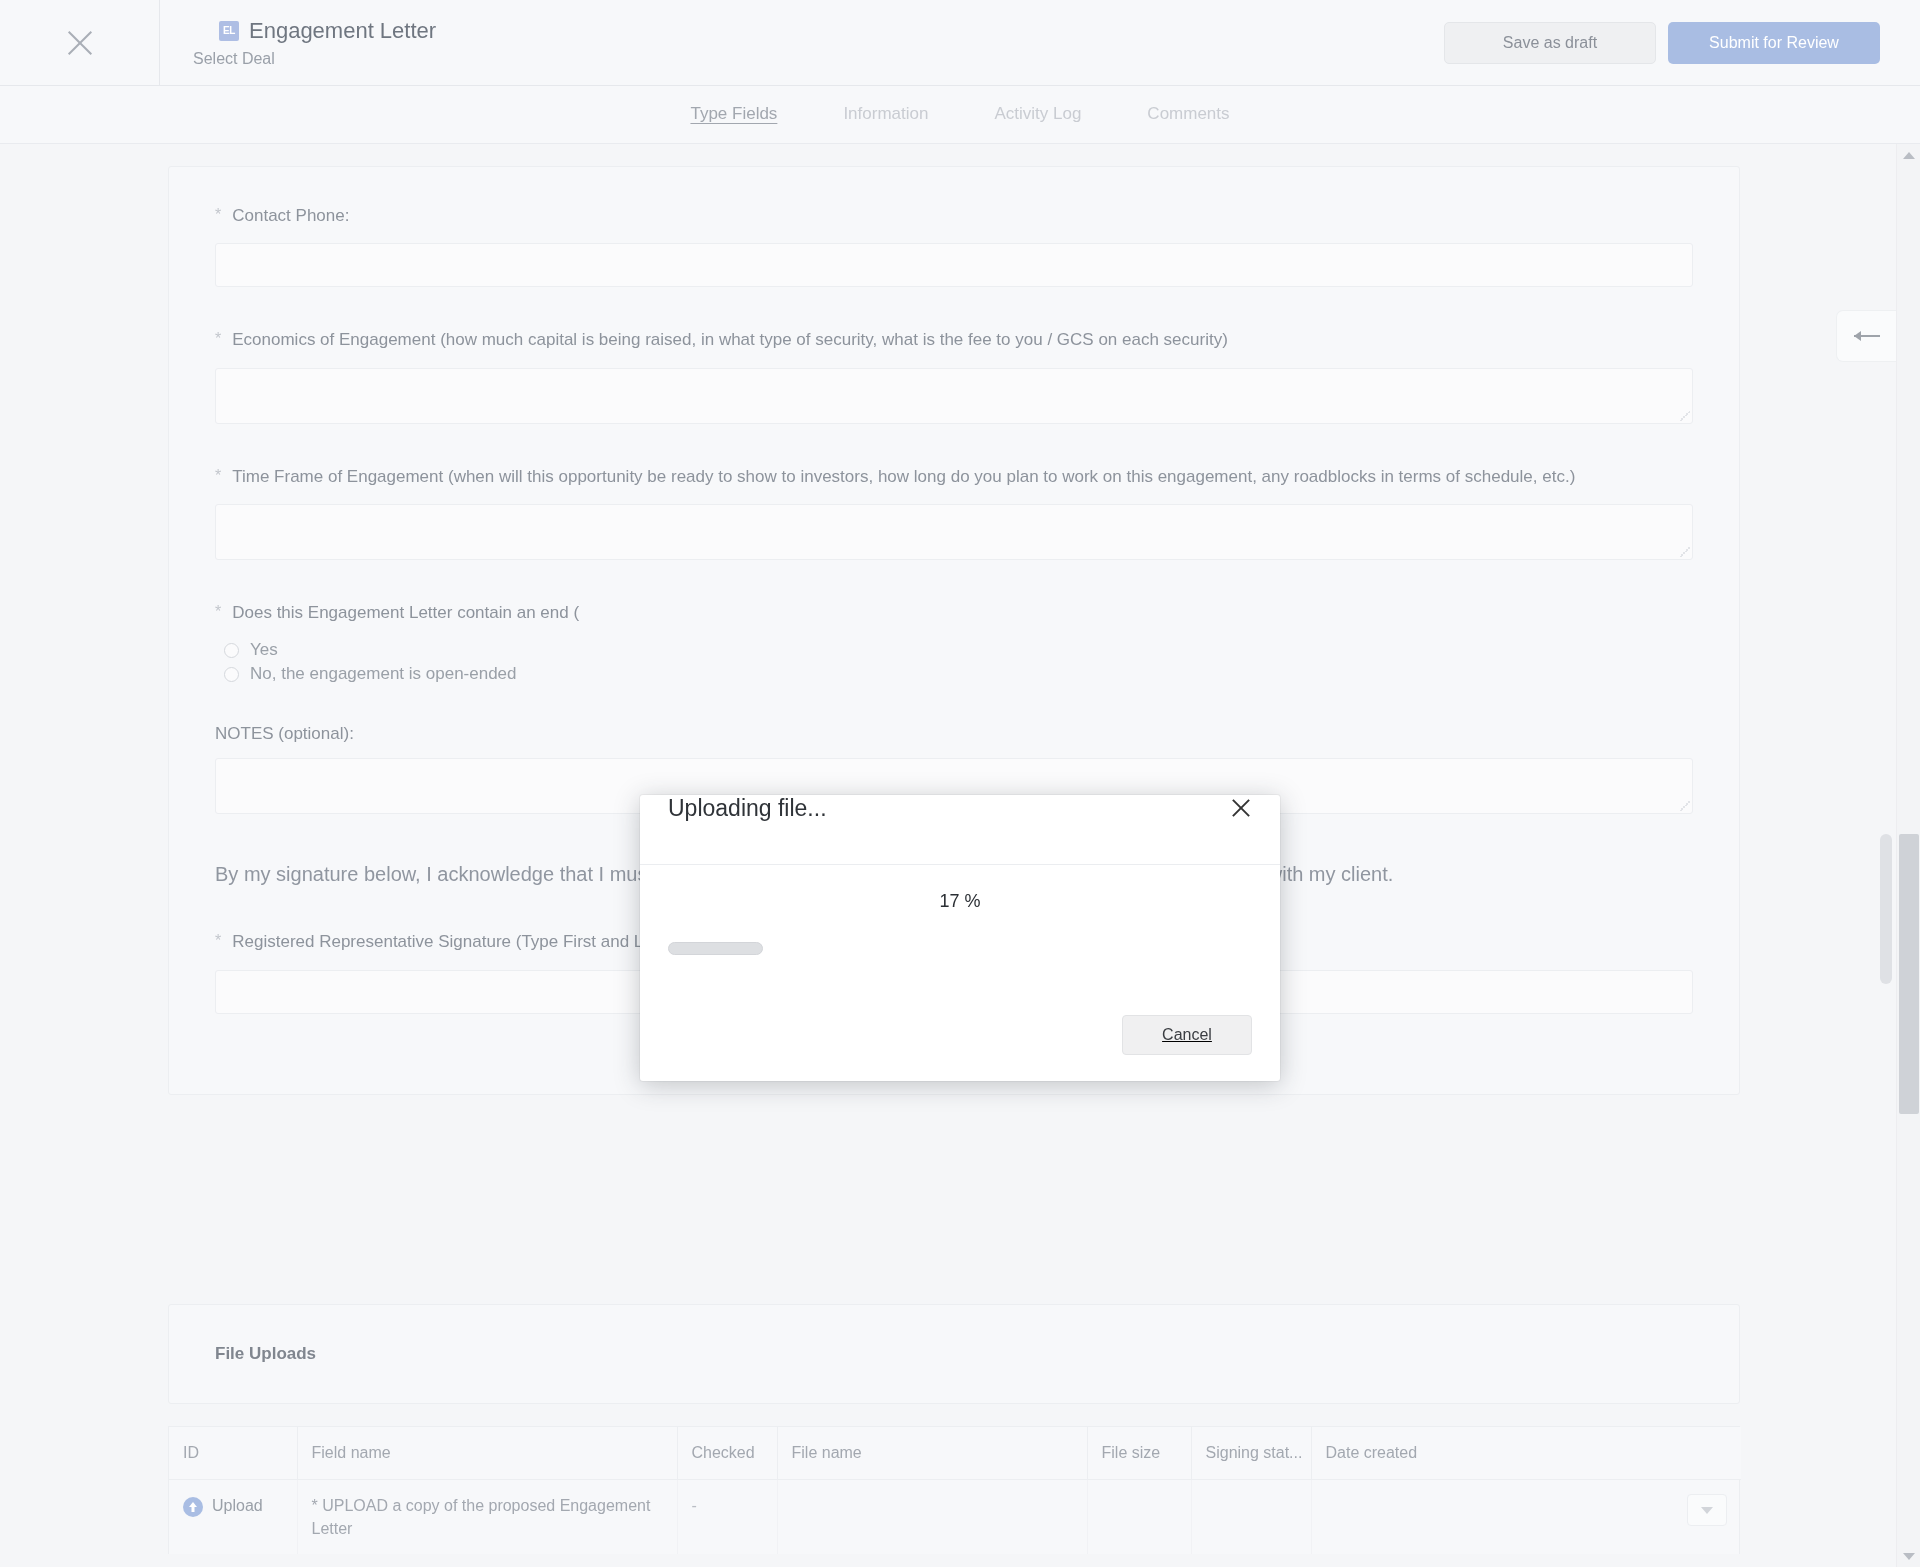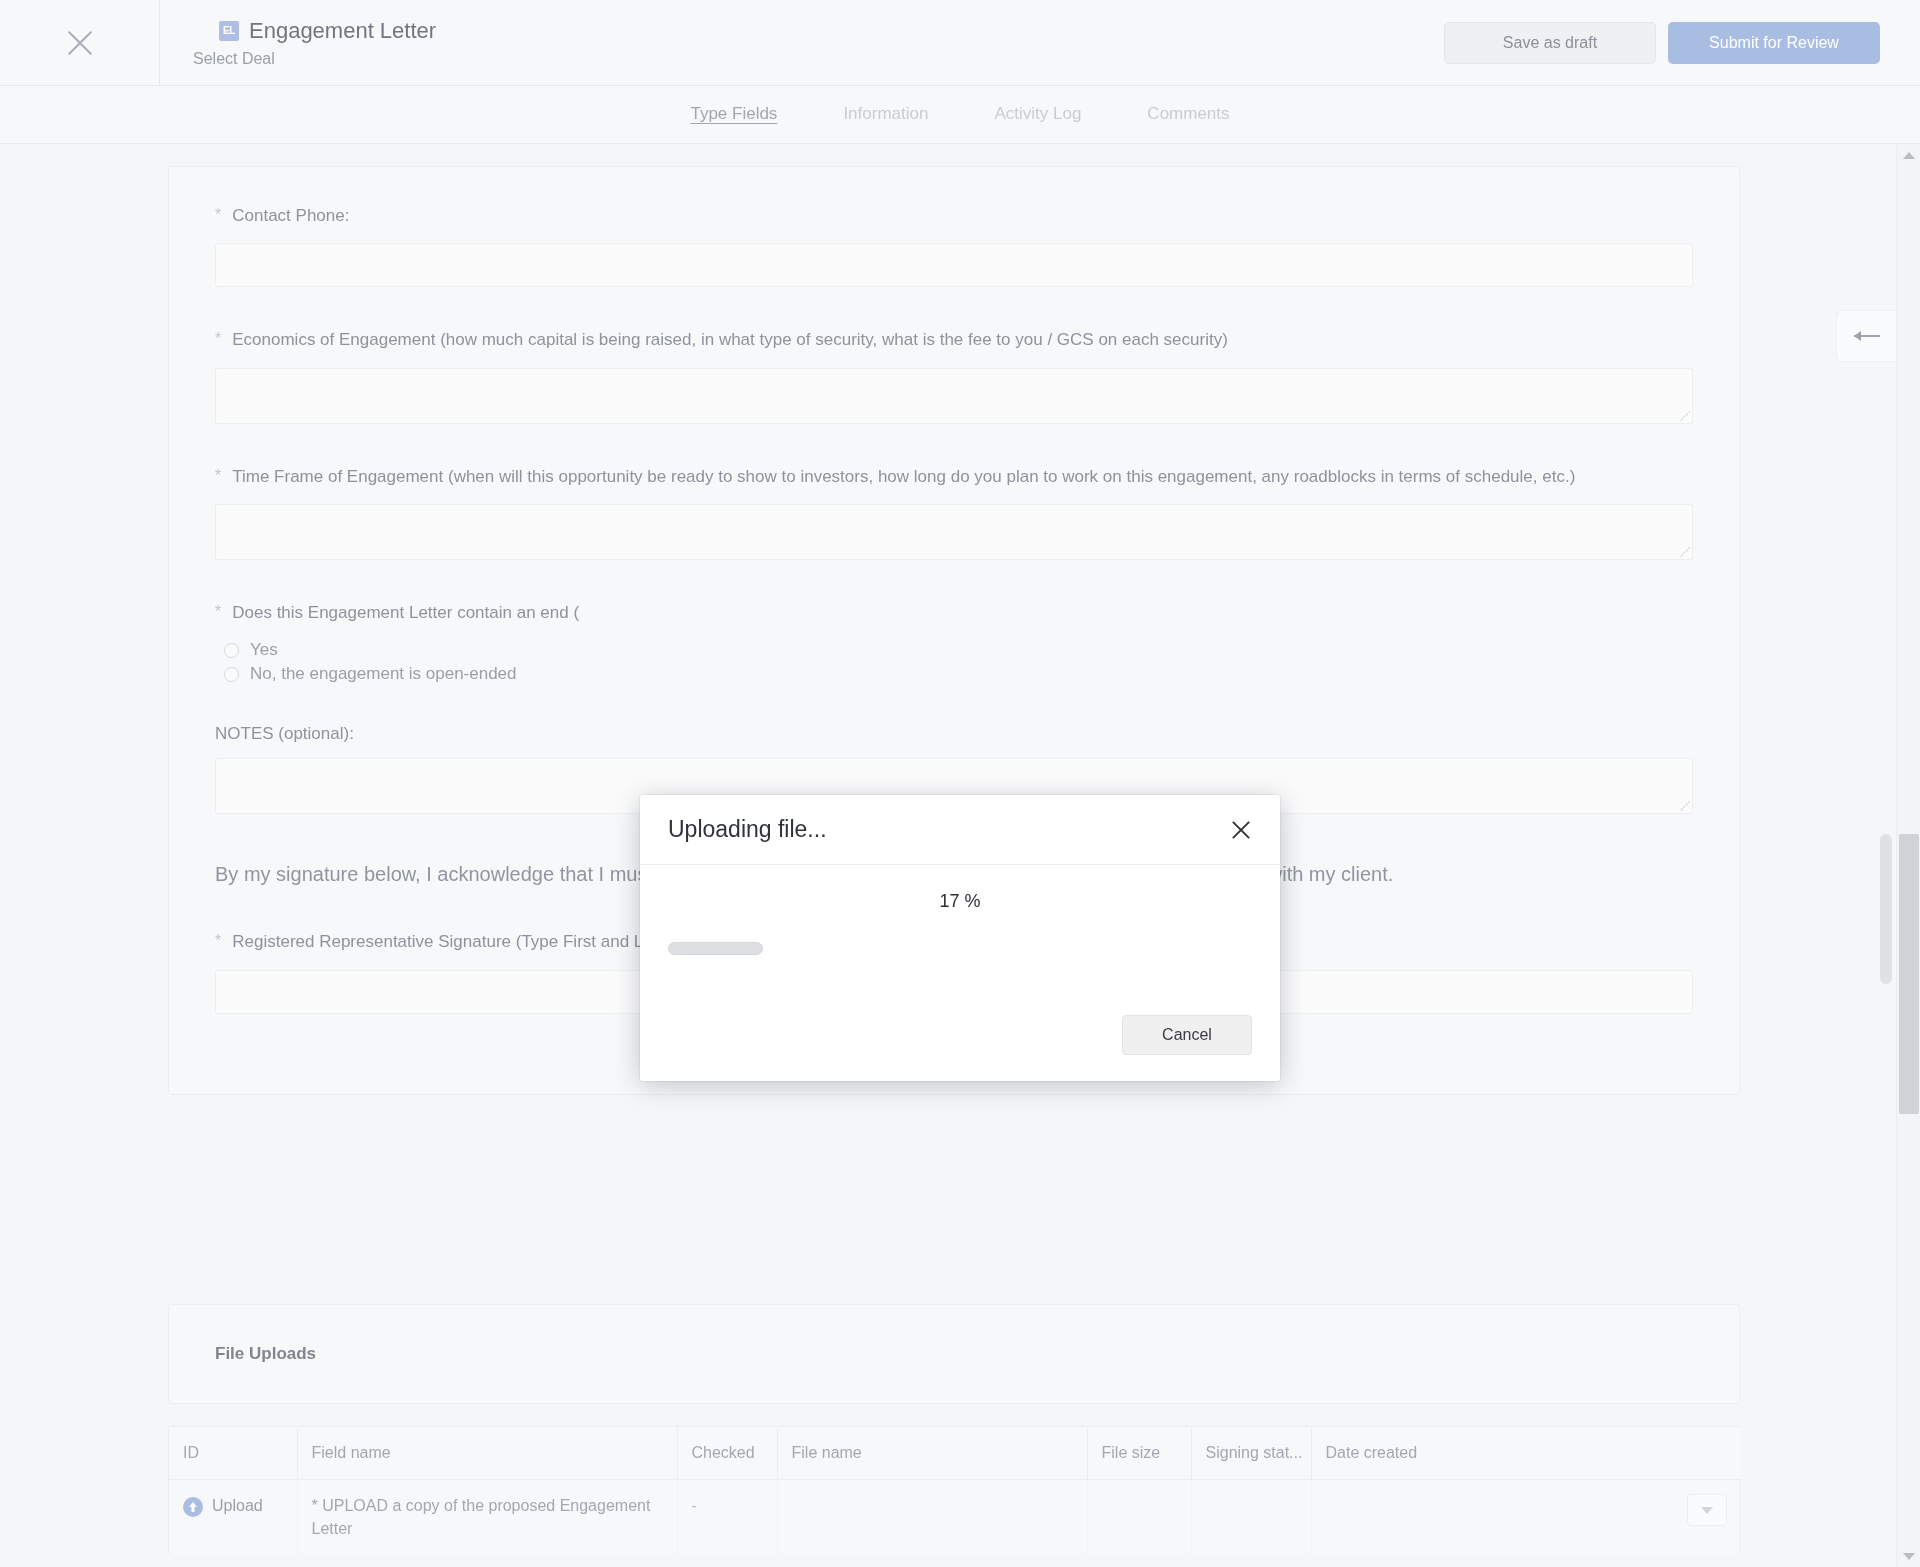--- a/index.html
+++ b/index.html
@@ -375,21 +375,21 @@
     position: absolute;
     left: 640px; top: 651px;
     width: 640px;
     background: #ffffff;
     border-radius: 3px;
     box-shadow: 0 4px 26px rgba(40,45,55,0.26), 0 0 0 1px rgba(0,0,0,0.04);
     z-index: 50;
   }
   .modal-head {
     height: 70px;
-    display: flex; align-items: center; justify-content: space-between;
+    display: flex; align-items: flex-start; justify-content: space-between;
     padding: 0 26px 0 28px;
     border-bottom: 1px solid #ebedf0;
   }
   .modal-title {
     font-size: 23px;
     color: #2f3338;
   }
   .modal-x {
     width: 26px; height: 26px;
     position: relative;
@@ -421,21 +421,21 @@
   }
   .progress-bar {
     width: 95px;
     height: 13px;
     background: #dddfe2;
     border: 1px solid #d3d5d9;
     border-radius: 7px;
   }
   .modal-foot {
     padding: 22px 28px 26px 32px;
-    display: flex; justify-content: flex-end;
+    display: flex; justify-content: flex-end; text-decoration: underline;
   }
   .btn-cancel {
     min-width: 130px;
     height: 40px;
     background: #f0f0f1;
     border: 1px solid #e2e3e5;
     border-radius: 4px;
     color: #3a3d42;
     font-size: 16px;
     display: flex; align-items: center; justify-content: center;

